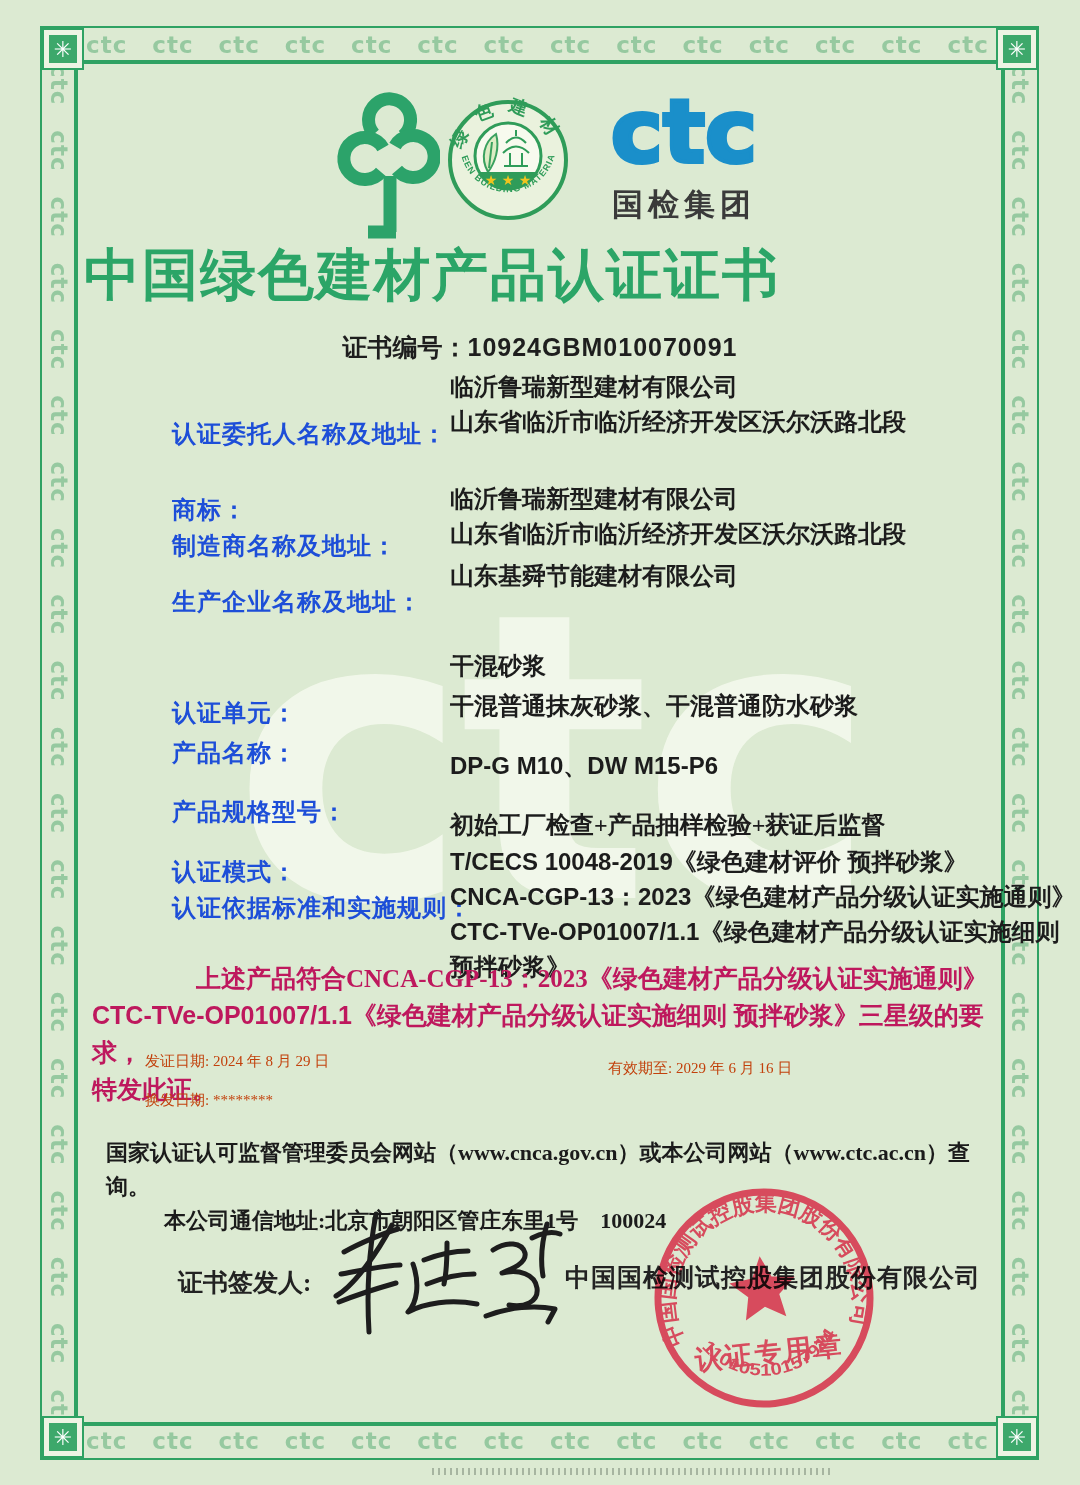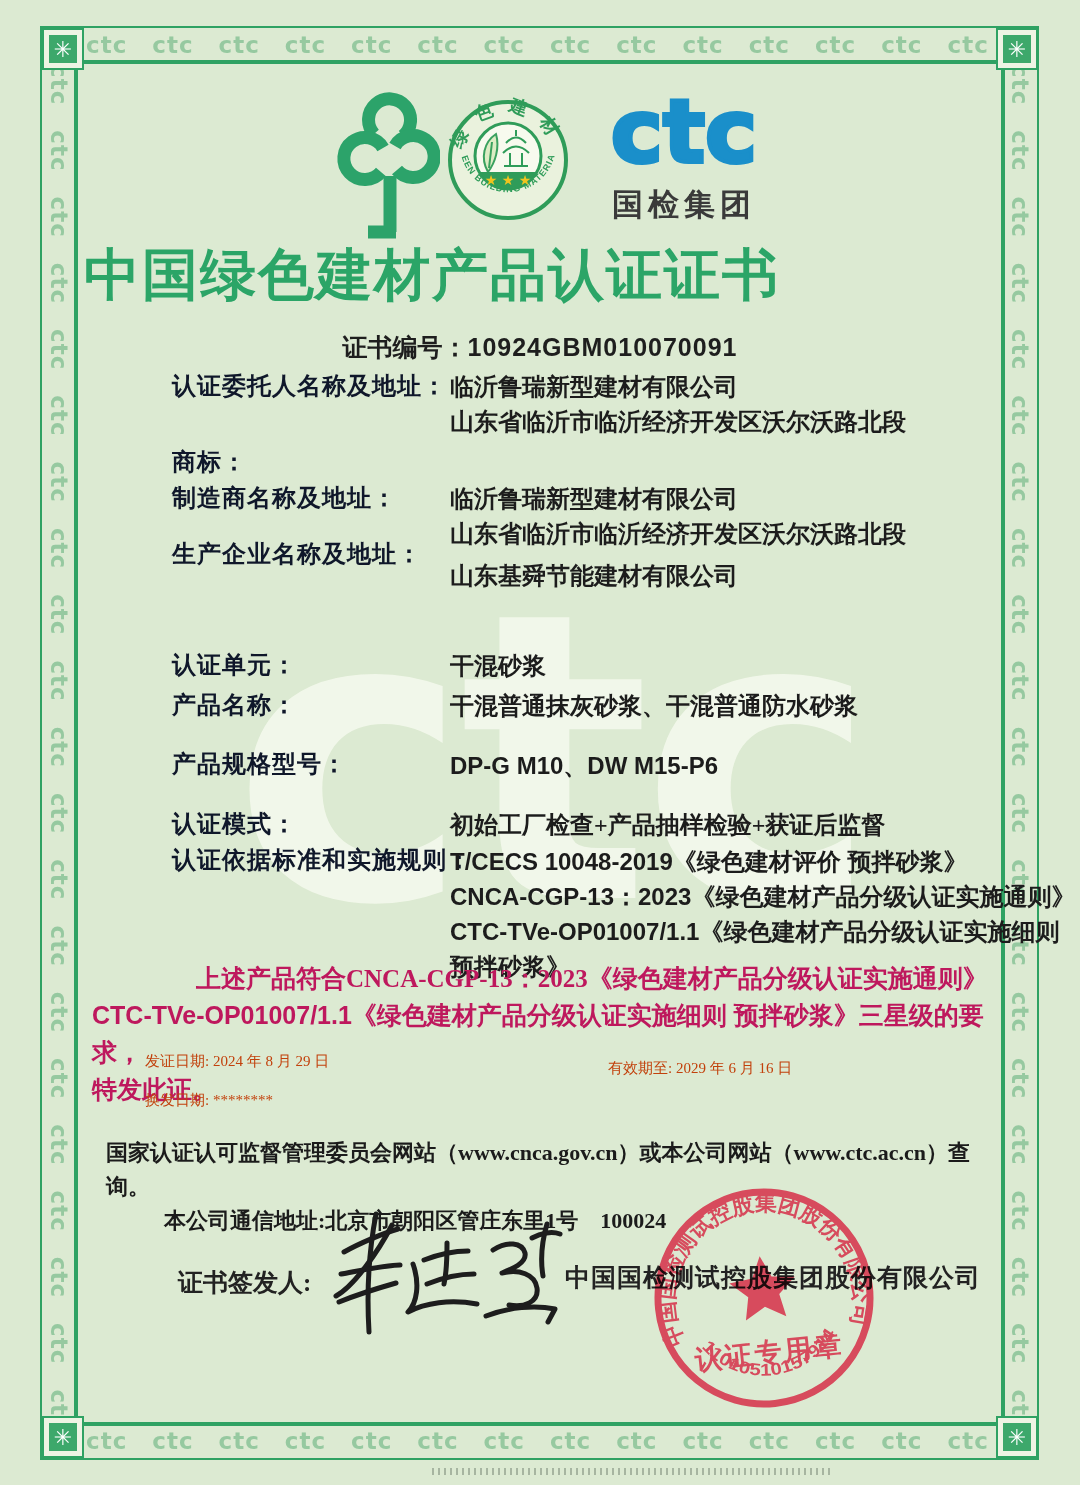--- a/index.html
+++ b/index.html
@@ -78,22 +78,22 @@
   .certline{
     position:absolute;left:0;top:331px;width:1080px;text-align:center;
     font-size:25px;font-weight:700;color:#1e1e1e;
   }
   .certline .num{
     font-family:"Liberation Sans", sans-serif;font-weight:700;font-size:25px;letter-spacing:1px;
   }
 
   
   .lbl{
-    position:absolute;left:172px;font-size:24px;font-weight:700;color:#0f172a;
-    letter-spacing:1px;white-space:nowrap;
+    position:absolute;left:172px;font-size:24px;font-weight:700;color:#1d4ed8;
+    letter-spacing:1px;white-space:nowrap;margin-top:48px;
   }
   .val{
     position:absolute;left:450px;font-size:24px;font-weight:600;color:#1c1c1c;
     white-space:nowrap;line-height:35px;
   }
   .val.latin, .latin{font-family:"Liberation Sans", sans-serif;font-weight:700;}
 
   .statement{
     position:absolute;left:92px;top:960px;width:905px;
     font-size:25px;font-weight:700;color:#be185d;line-height:37px;

